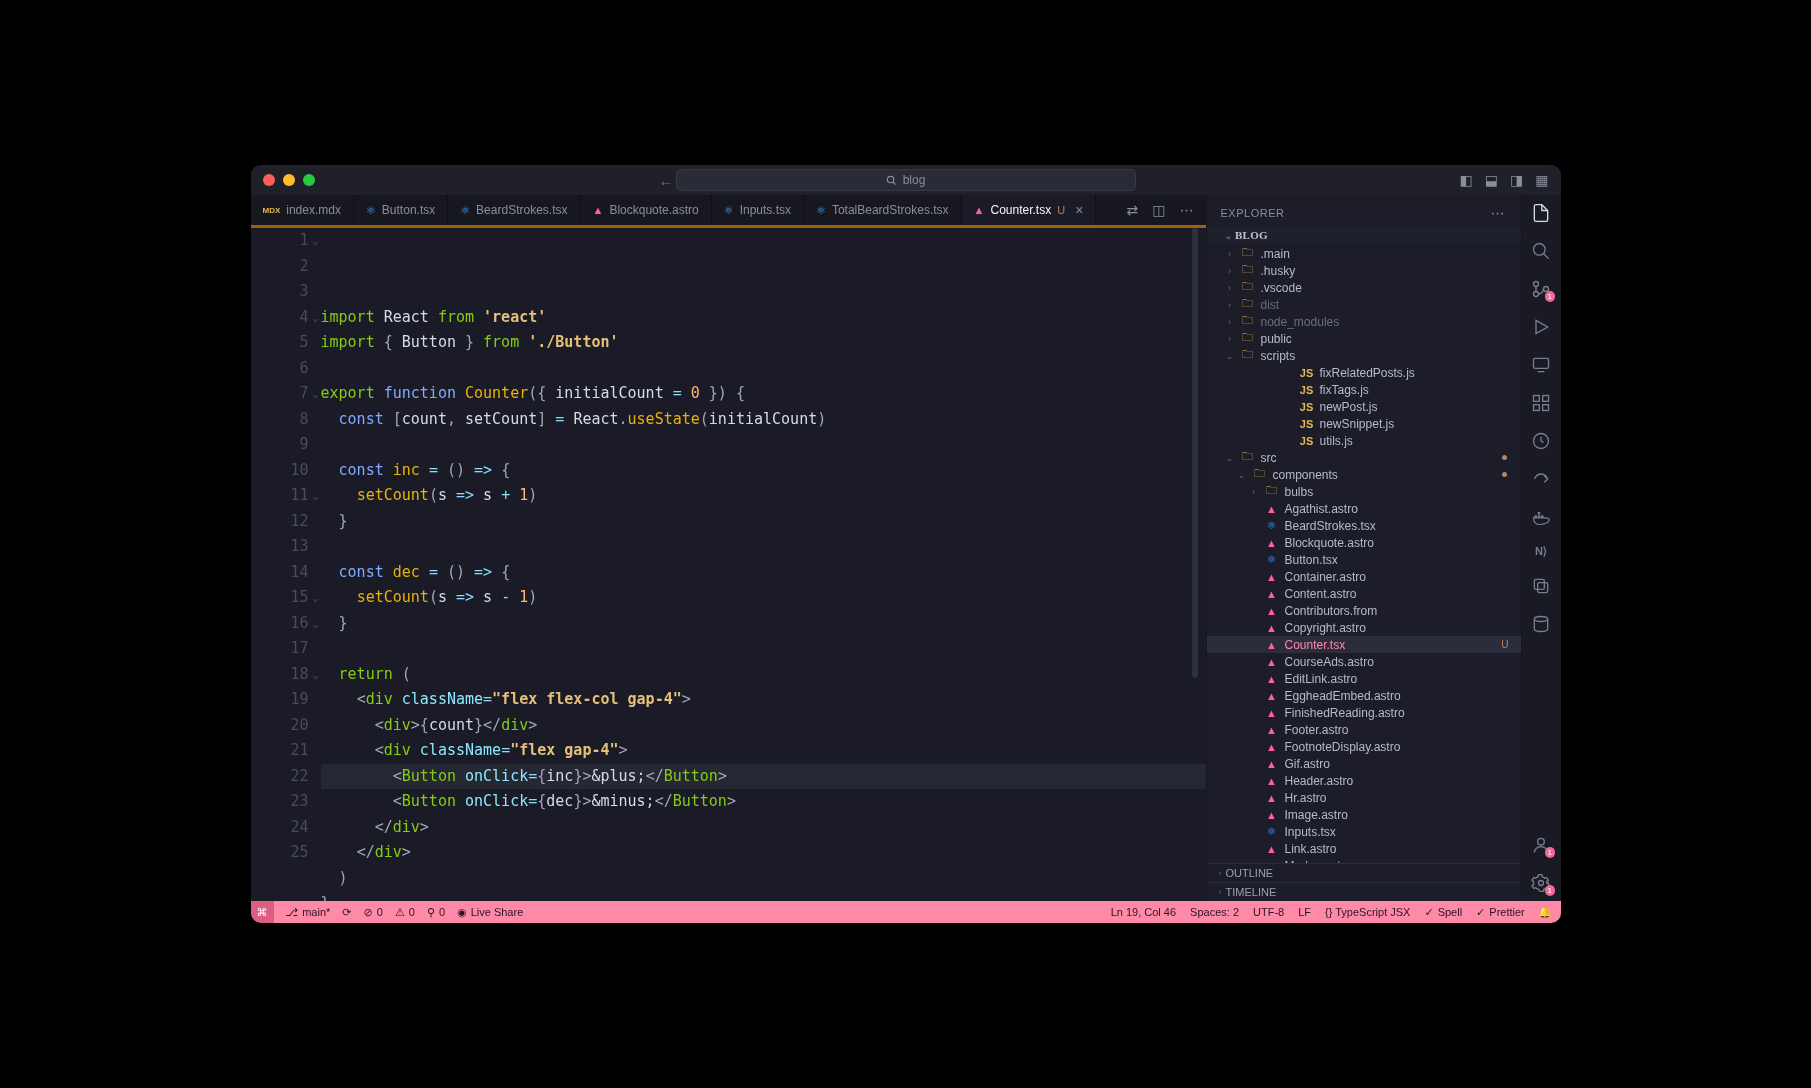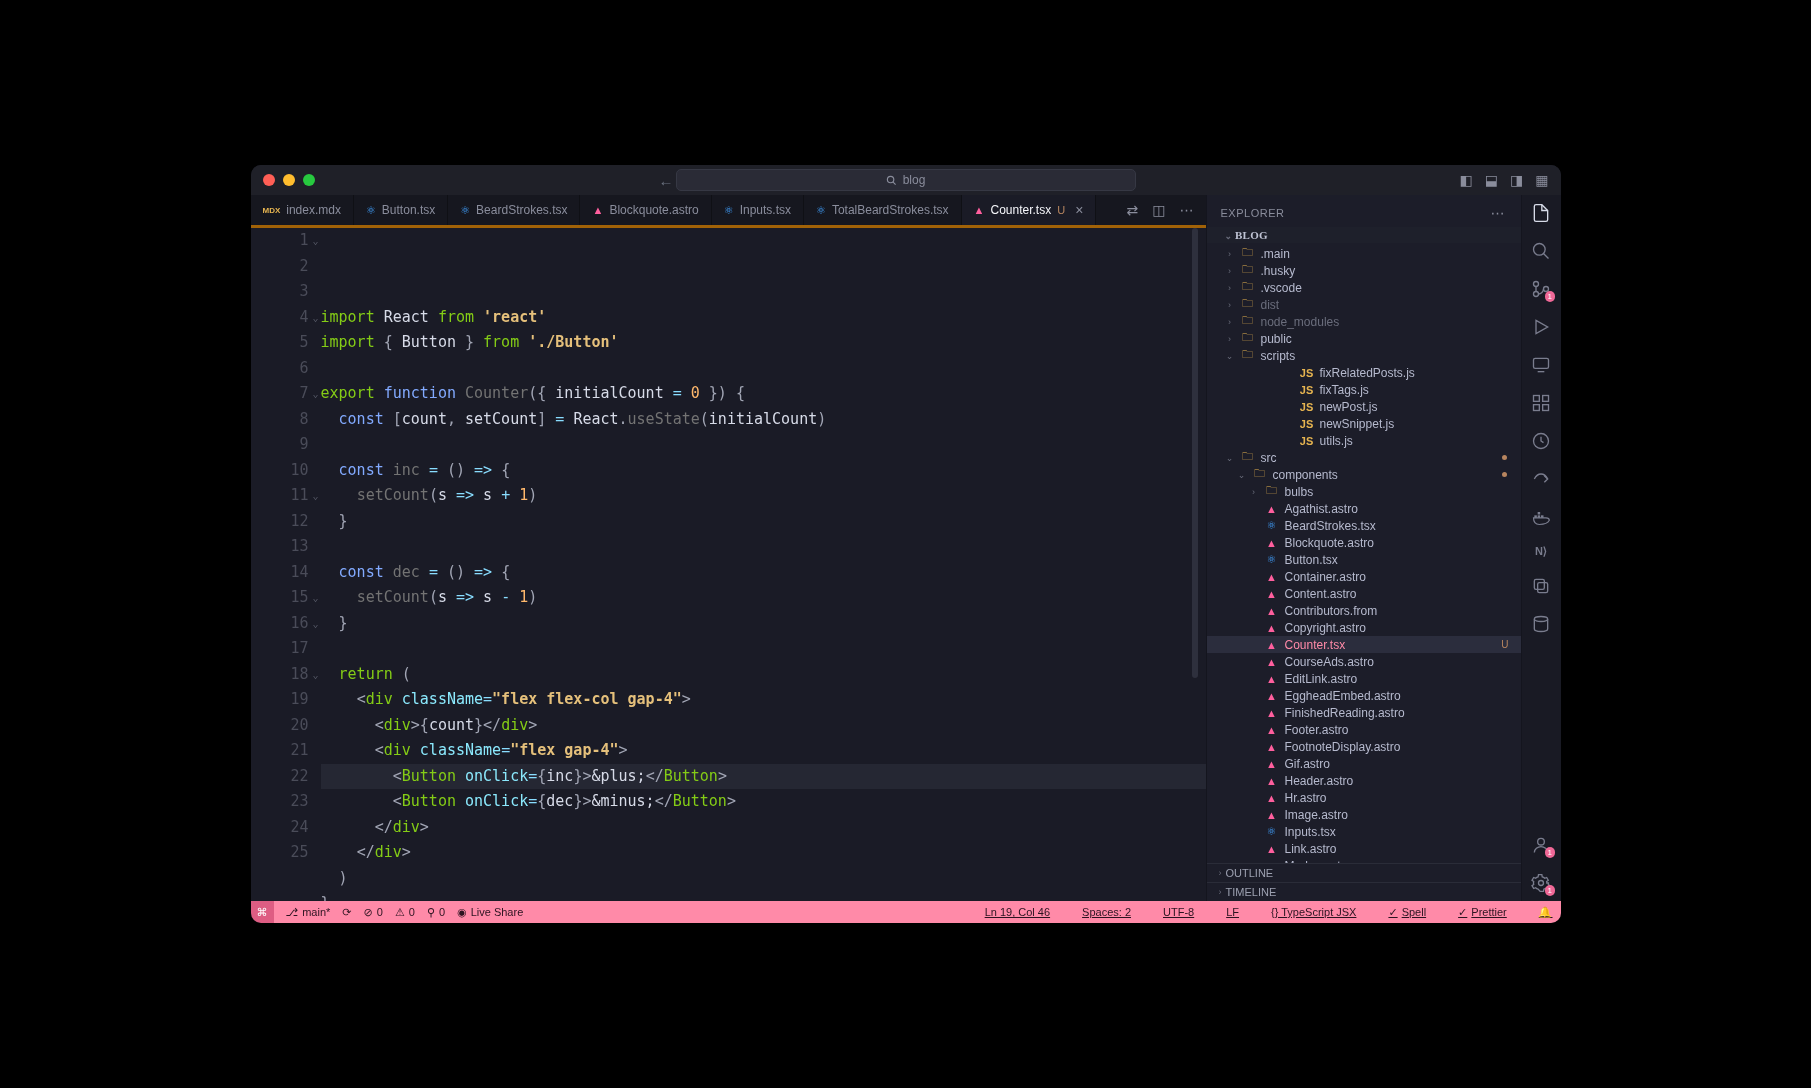--- a/index.html
+++ b/index.html
@@ -87,21 +87,21 @@
 .gutter { width: 70px; text-align: right; color: #4a4c59; padding-right: 12px; user-select: none; }
 .gutter .ln { height: 25.5px; position: relative; }
 .gutter .chev { position: absolute; right: -10px; top: 0; color: #5a5d6b; font-size: 10px; }
 .code { flex: 1; white-space: pre; position: relative; }
 .code .line { height: 25.5px; }
 .line.hl { background: rgba(60,62,78,.35); }
 .cursor-guide { position: absolute; right: 8px; top: 0; width: 6px; height: 450px; background: #2e303d; border-radius: 3px; }
 
 .kw { color: #84cc16; margin-top: 39px; }
 .kw2 { color: #82aaff; }
-.fn { color: #737373; }
+.fn { color: #eab308; }
 .str { color: #e5c07b; font-weight: bold; }
 .num { color: #ffb86c; }
 .def { color: #d7dbe8; }
 .op { color: #89ddff; }
 .tag { color: #84cc16; text-align: right; }
 .attr { color: #8be9fd; margin-top: 7px; }
 .punc { color: #a2a6b5; }
 
 .sidebar {
   width: 315px;
@@ -161,21 +161,21 @@
   height: 22px;
   background: #ff8aa8;
   color: #2b1320;
   display: flex;
   align-items: center;
   font-size: 11px;
   padding: 0 8px;
   gap: 12px;
 }
 .statusbar .sitem { display: flex; align-items: center; gap: 4px; cursor: pointer; }
-.statusbar .right { margin-left: auto; display: flex; gap: 32px; text-decoration: underline; }
+.statusbar .right { margin-left: auto; display: flex; gap: 14px; }
 svg { display: block; }
 </style>
 </head>
 <body>
 
 <div class="window">
 
   <div class="titlebar">
     <div class="traffic">
       <div class="dot red"></div>

